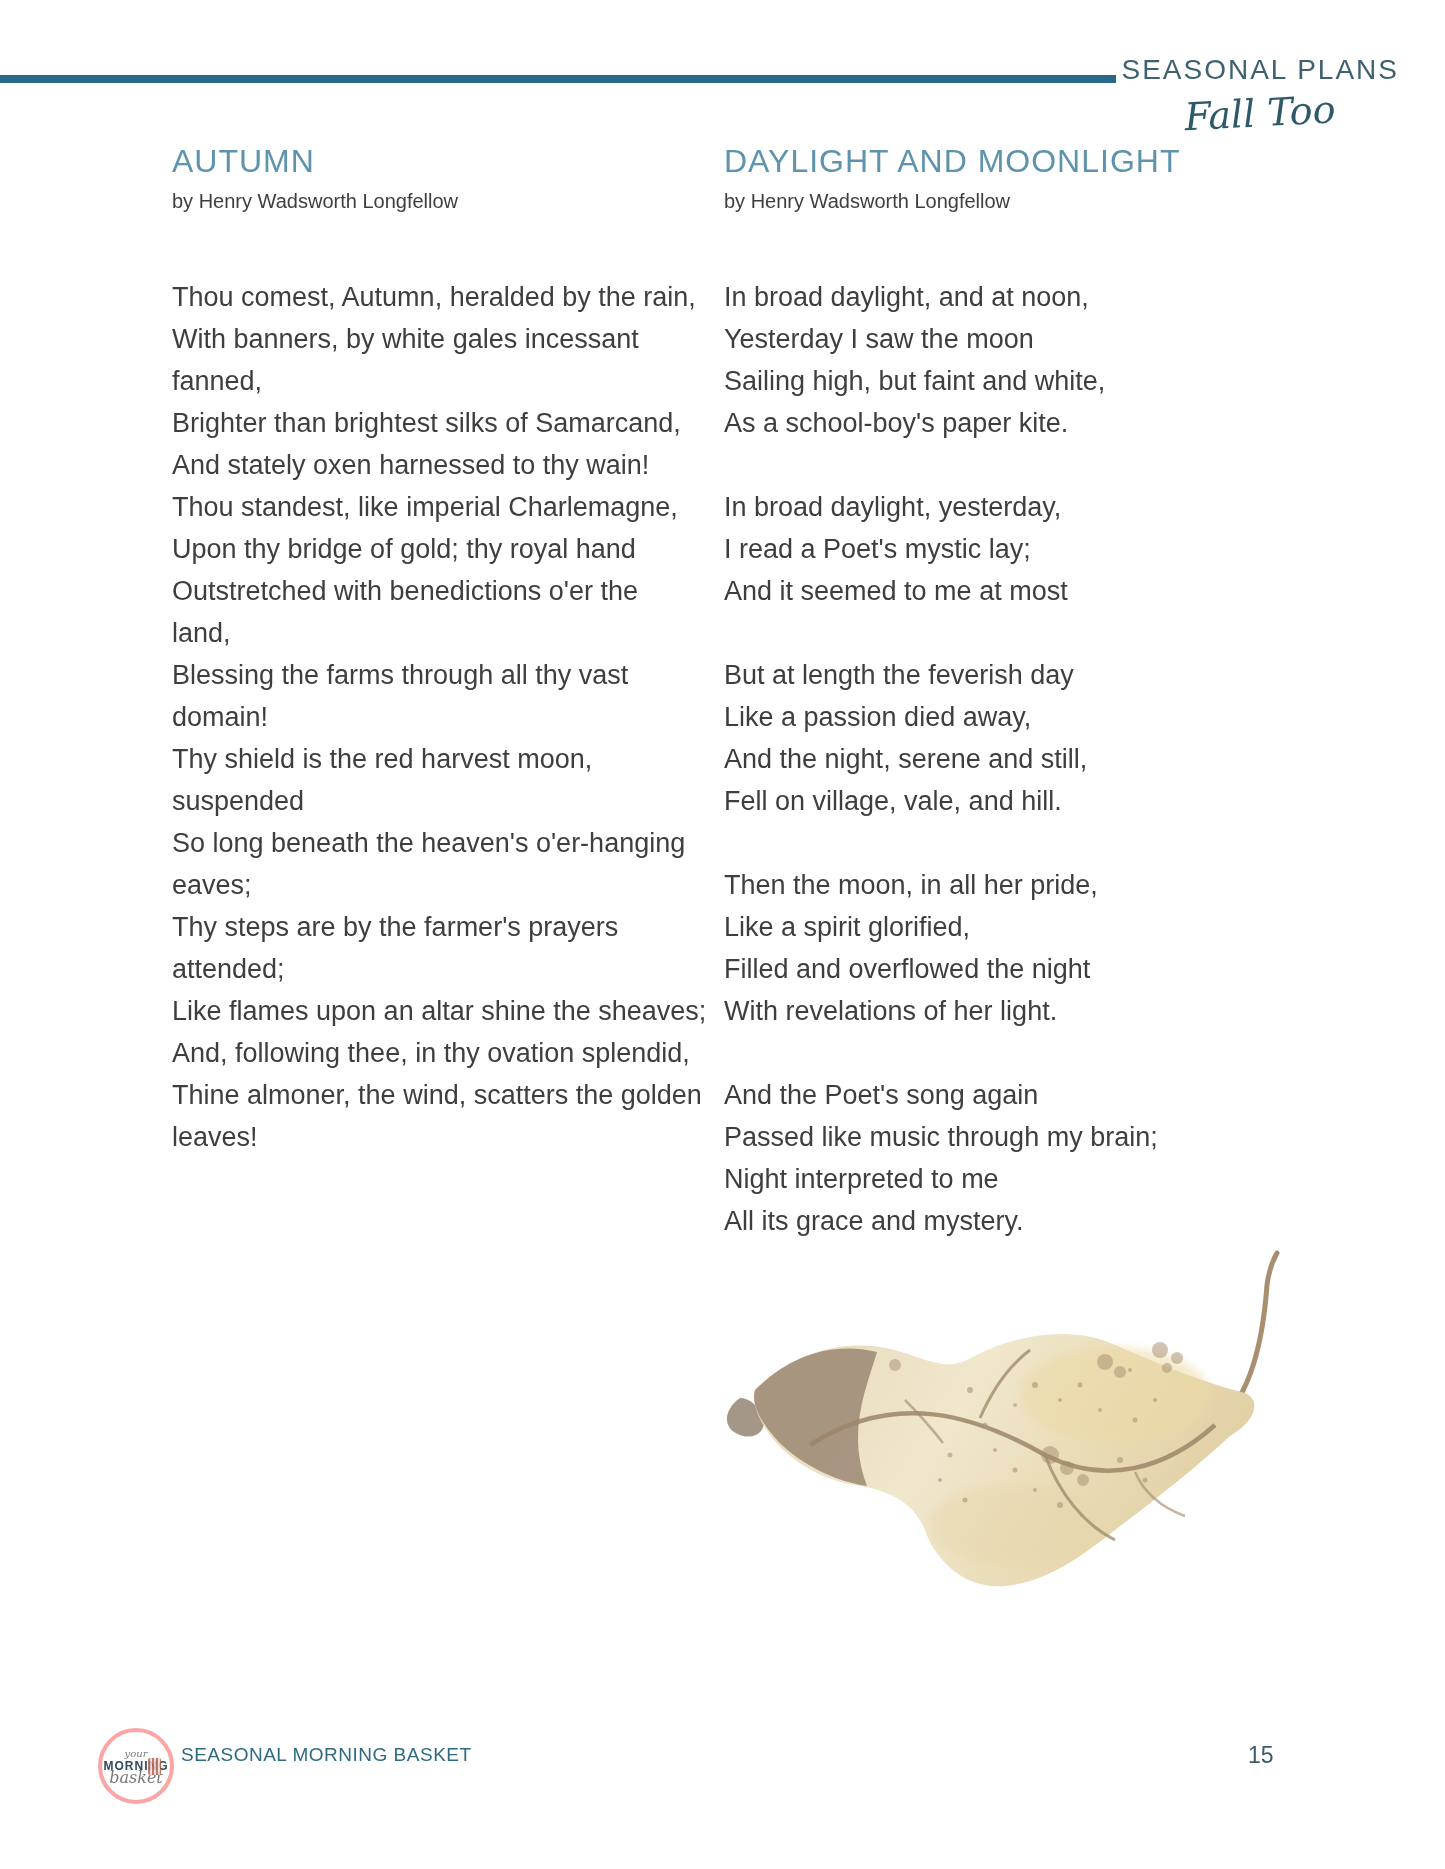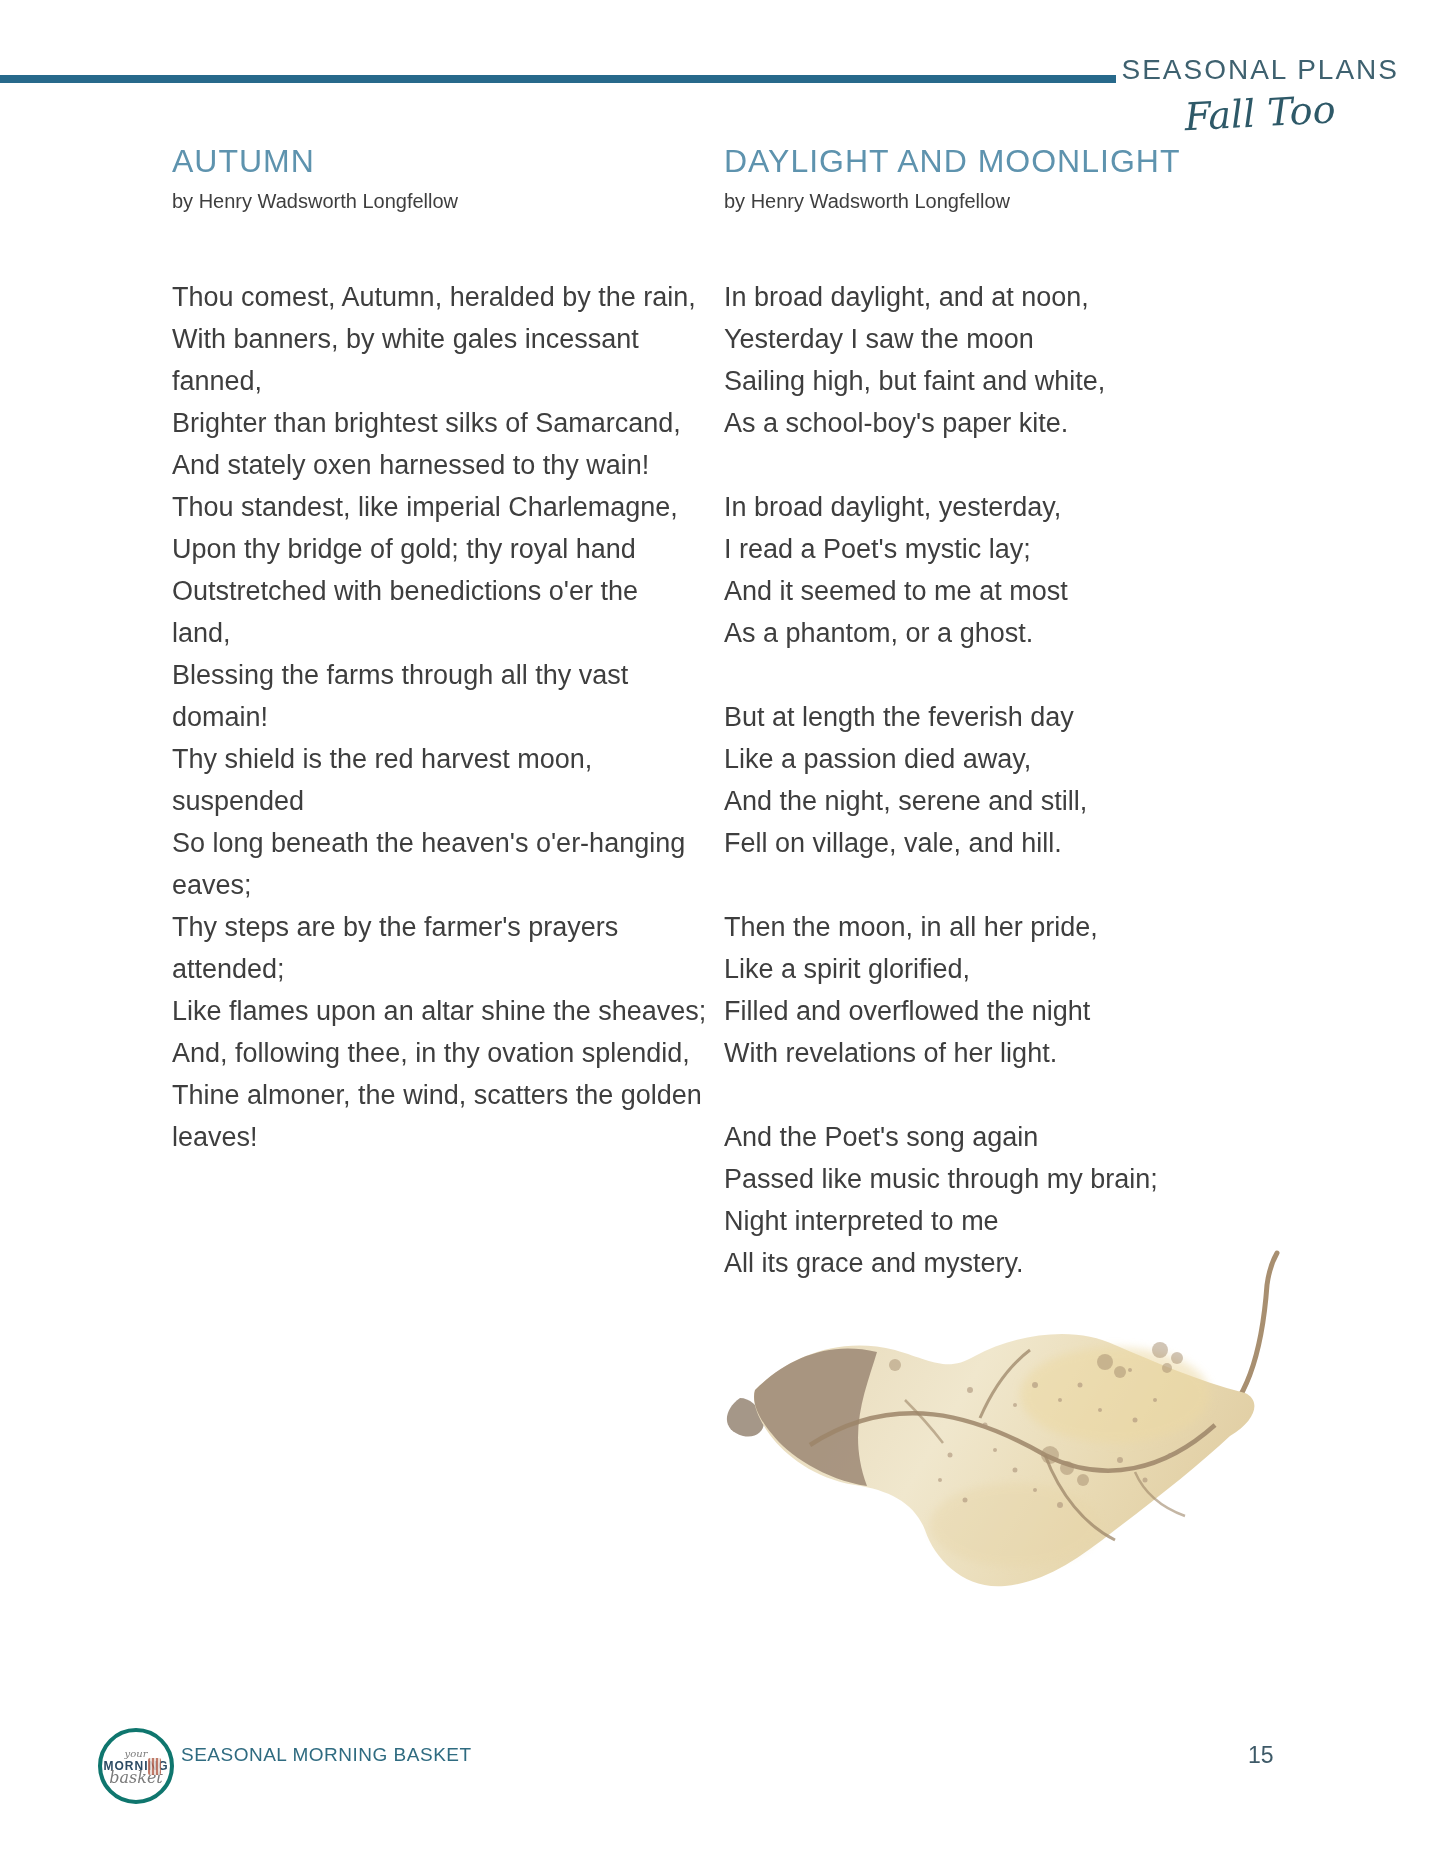--- a/index.html
+++ b/index.html
@@ -43,21 +43,21 @@
   .poem-body{margin-top:60px;color:var(--body-text-color,#3e3e3e);}
   .poem-line{
     font-size:27px;line-height:42px;white-space:nowrap;
   }
   .stanza{margin-bottom:42px;}
   
   .leaf-wrap{position:absolute;left:715px;top:1240px;width:570px;height:370px;}
   
   .logo-circle{
     position:absolute;left:98px;top:1728px;width:76px;height:76px;
-    border:4px solid #0f766e;border-radius:50%;background:#fff;
+    border:4px solid #fca5a5;border-radius:50%;background:#fff;
     display:flex;flex-direction:column;align-items:center;justify-content:center;
     box-sizing:border-box;
   }
   .logo-your{font-family:"DejaVu Serif",serif;font-style:italic;font-size:10px;color:#7a7a7a;line-height:10px;}
   .logo-morning{font-size:12px;font-weight:bold;letter-spacing:1px;color:#2c4a63;line-height:14px;}
   .logo-basket{font-family:"DejaVu Serif",serif;font-style:italic;font-size:16px;color:#7a7a7a;line-height:10px;}
   .basket-icon{
     position:absolute;right:9px;top:26px;width:13px;height:17px;border-radius:2px;
     background:repeating-linear-gradient(90deg,#b5634f 0 2px,#e8d9d2 2px 4px);
     opacity:.85;
@@ -117,21 +117,20 @@
           <div class="stanza">
             <div class="poem-line">In broad daylight, and at noon,</div>
             <div class="poem-line">Yesterday I saw the moon</div>
             <div class="poem-line">Sailing high, but faint and white,</div>
             <div class="poem-line">As a school-boy's paper kite.</div>
           </div>
           <div class="stanza">
             <div class="poem-line">In broad daylight, yesterday,</div>
             <div class="poem-line">I read a Poet's mystic lay;</div>
             <div class="poem-line">And it seemed to me at most</div>
-            <div class="poem-line">As a phantom, or a ghost.</div>
           </div>
           <div class="stanza">
             <div class="poem-line">But at length the feverish day</div>
             <div class="poem-line">Like a passion died away,</div>
             <div class="poem-line">And the night, serene and still,</div>
             <div class="poem-line">Fell on village, vale, and hill.</div>
           </div>
           <div class="stanza">
             <div class="poem-line">Then the moon, in all her pride,</div>
             <div class="poem-line">Like a spirit glorified,</div>

